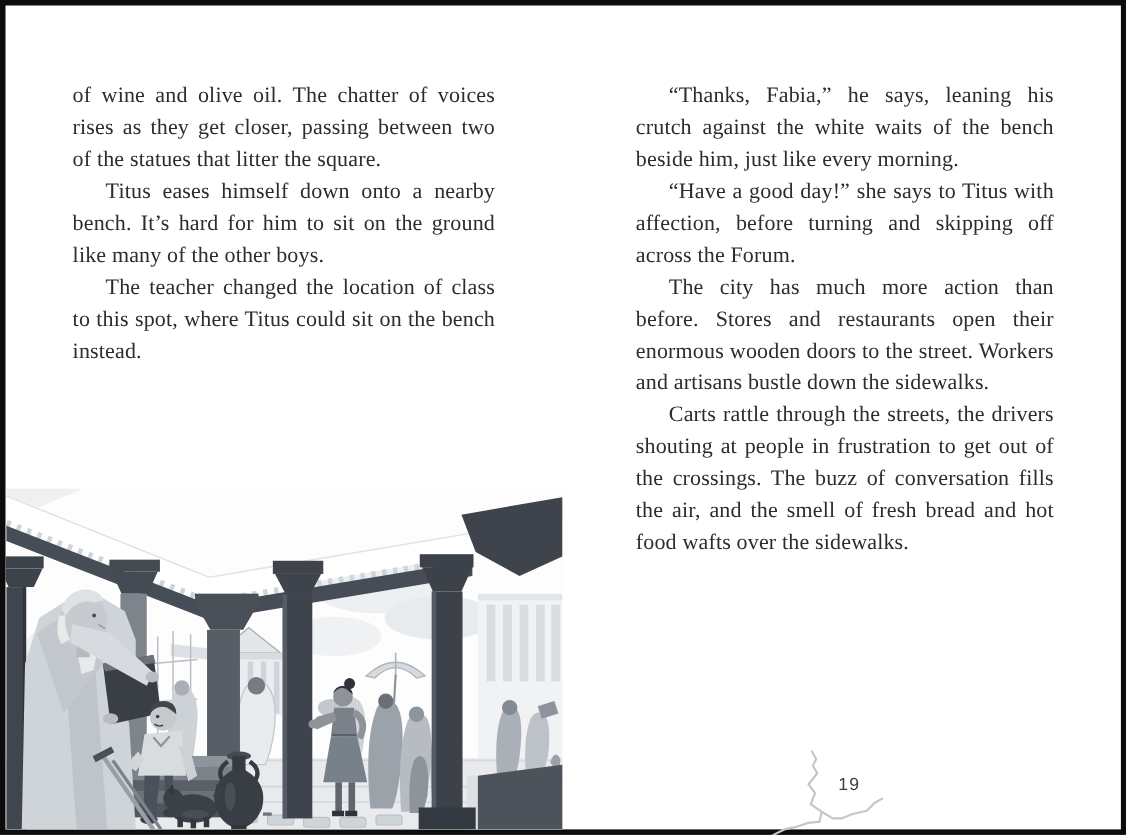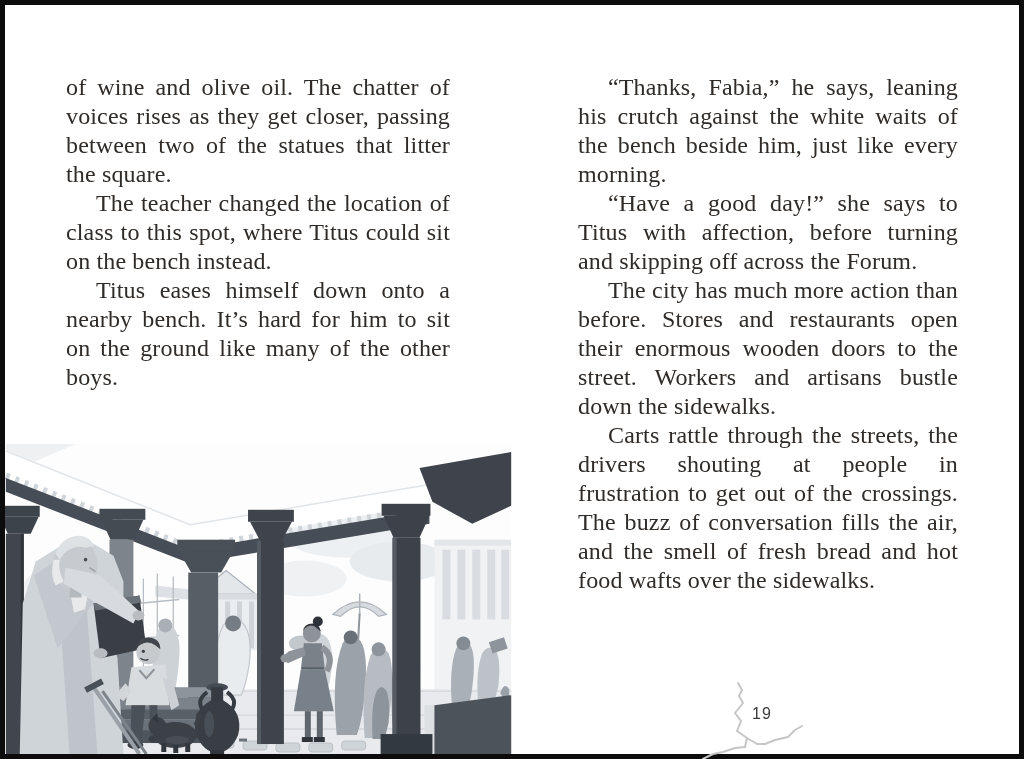--- a/index.html
+++ b/index.html
@@ -10,48 +10,48 @@
   }
   .spread{
     position:absolute;left:5px;top:5px;width:1014px;height:749px;
     background:#ffffff;
   }
   .page{position:absolute;top:0;height:100%;}
   .page-left{left:0;width:507px;}
   .page-right{left:507px;width:507px;}
   .textblock{
     position:absolute;color:#2f2b28;
-    font-size:24px;line-height:29px;letter-spacing:.15px;
+    font-size:20px;line-height:29px;letter-spacing:.15px;
     text-align:justify;
   }
   .tb-left{left:61px;top:68px;width:384px;}
   .tb-right{left:66px;top:68px;width:380px;}
   .para{margin:0;}
   .para.indent{text-indent:30px;}
   .illus{
     position:absolute;left:0px;top:439px;width:507px;height:310px;
   }
   .pagenum{
     position:absolute;left:240px;top:700px;width:40px;
     font-family:"Liberation Sans","DejaVu Sans",sans-serif;
-    font-size:16px;color:#3c3c3c;text-align:left;letter-spacing:1px;
+    font-size:16px;color:#3c3c3c;text-align:center;letter-spacing:1px;
     z-index:2;
   }
   .ornament{position:absolute;left:173px;top:663px;z-index:1;}
 </style>
 </head>
 <body>
 
 <div class="spread">
 
   <div class="page page-left">
     <div class="textblock tb-left">
       <p class="para">of wine and olive oil. The chatter of voices rises as they get closer, passing between two of the statues that litter the square.</p>
+      <p class="para indent">Titus eases himself down onto a nearby bench. It’s hard for him to sit on the ground like many of the other boys.</p>
       <p class="para indent">The teacher changed the location of class to this spot, where Titus could sit on the bench instead.</p>
-      <p class="para indent">Titus eases himself down onto a nearby bench. It’s hard for him to sit on the ground like many of the other boys.</p>
     </div>
 
     <div class="illus" role="img" aria-label="Grayscale illustration of a Roman forum portico: an elderly bearded teacher in a light tunic holds a dark wax tablet, a boy sits on bench steps beside crutch sticks and a small dark dog, a dark amphora stands nearby, a girl pauses with a hand on a column, and a crowd with a parasol fills the bright square beyond the dark colonnade.">
       <svg width="507" height="310" viewBox="0 0 507 311" xmlns="http://www.w3.org/2000/svg">
 
         <g>
           <rect x="0" y="0" width="507" height="311" fill="#fdfdfe"></rect>
           <polygon points="0,0 70,0 0,30" fill="#eef0f2"></polygon>
           <ellipse cx="340" cy="90" rx="62" ry="24" fill="#edf0f2"></ellipse>
           <ellipse cx="395" cy="118" rx="50" ry="20" fill="#e8ebee"></ellipse>

